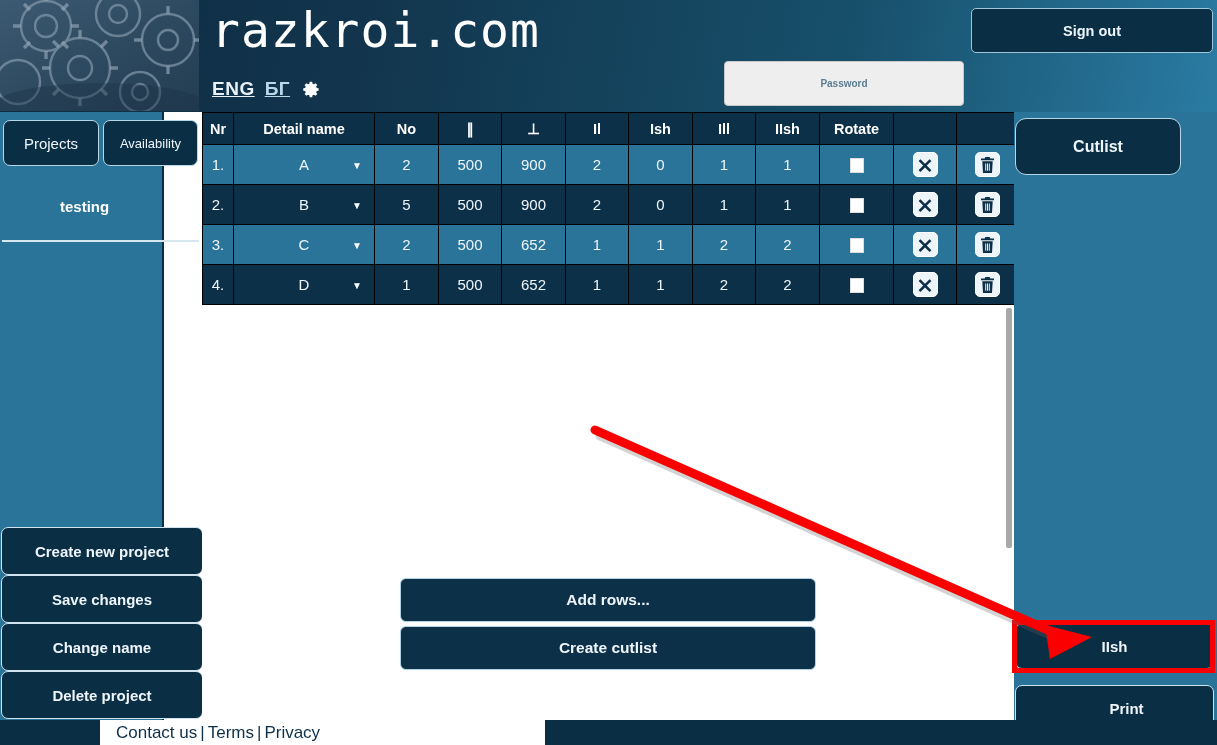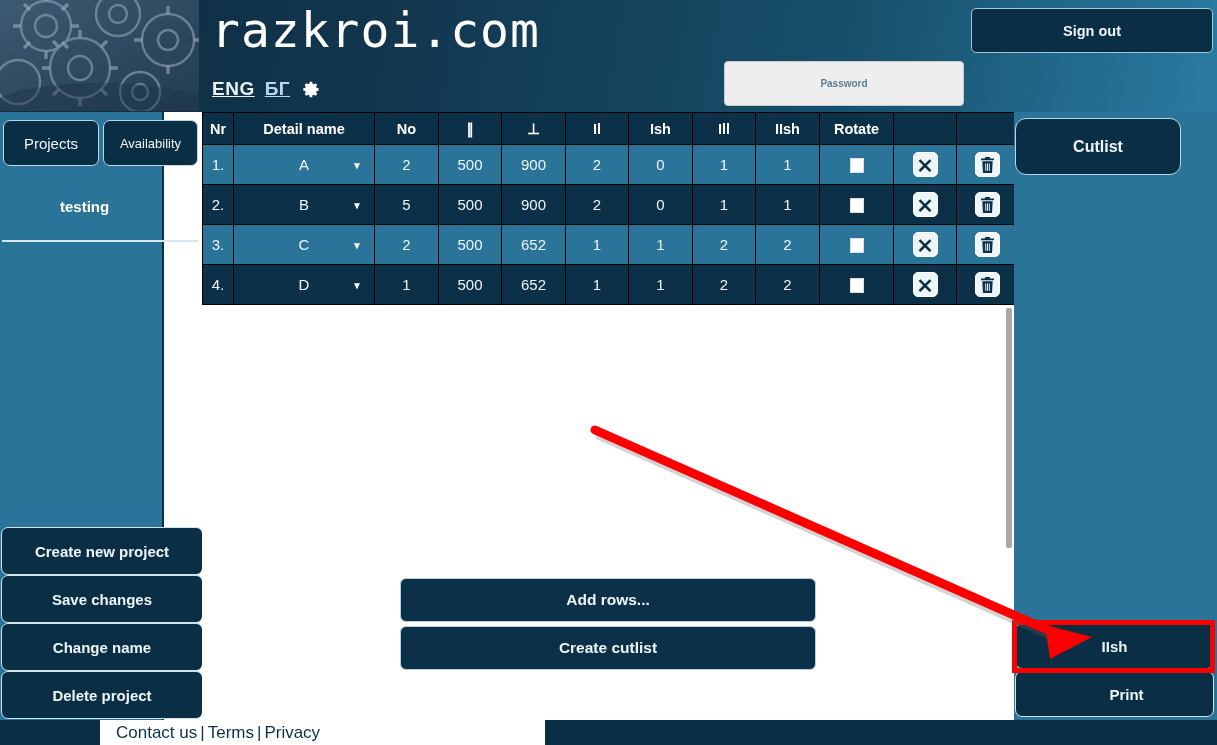--- a/index.html
+++ b/index.html
@@ -260,21 +260,21 @@
     width: 199px; height: 46px;
     background: #0a2e44;
     border: 1px solid #cfe4ef;
     border-radius: 7px;
     color: #eef5f9;
     font-size: 15px; font-weight: bold;
     display: flex; align-items: center; justify-content: center;
     cursor: pointer;
   }
   .show-btn  { top: 511px; }
-  .print-btn { top: 559px; padding-left: 24px; }
+  .print-btn { top: 573px; padding-left: 24px; }
 
   .highlight-rect {
     position: absolute;
     left: 1012px; top: 620px;
     width: 203px; height: 53px;
     border: 5px solid #fb0000;
     pointer-events: none;
   }
   .arrow-layer {
     position: absolute; left: 0; top: 0;

